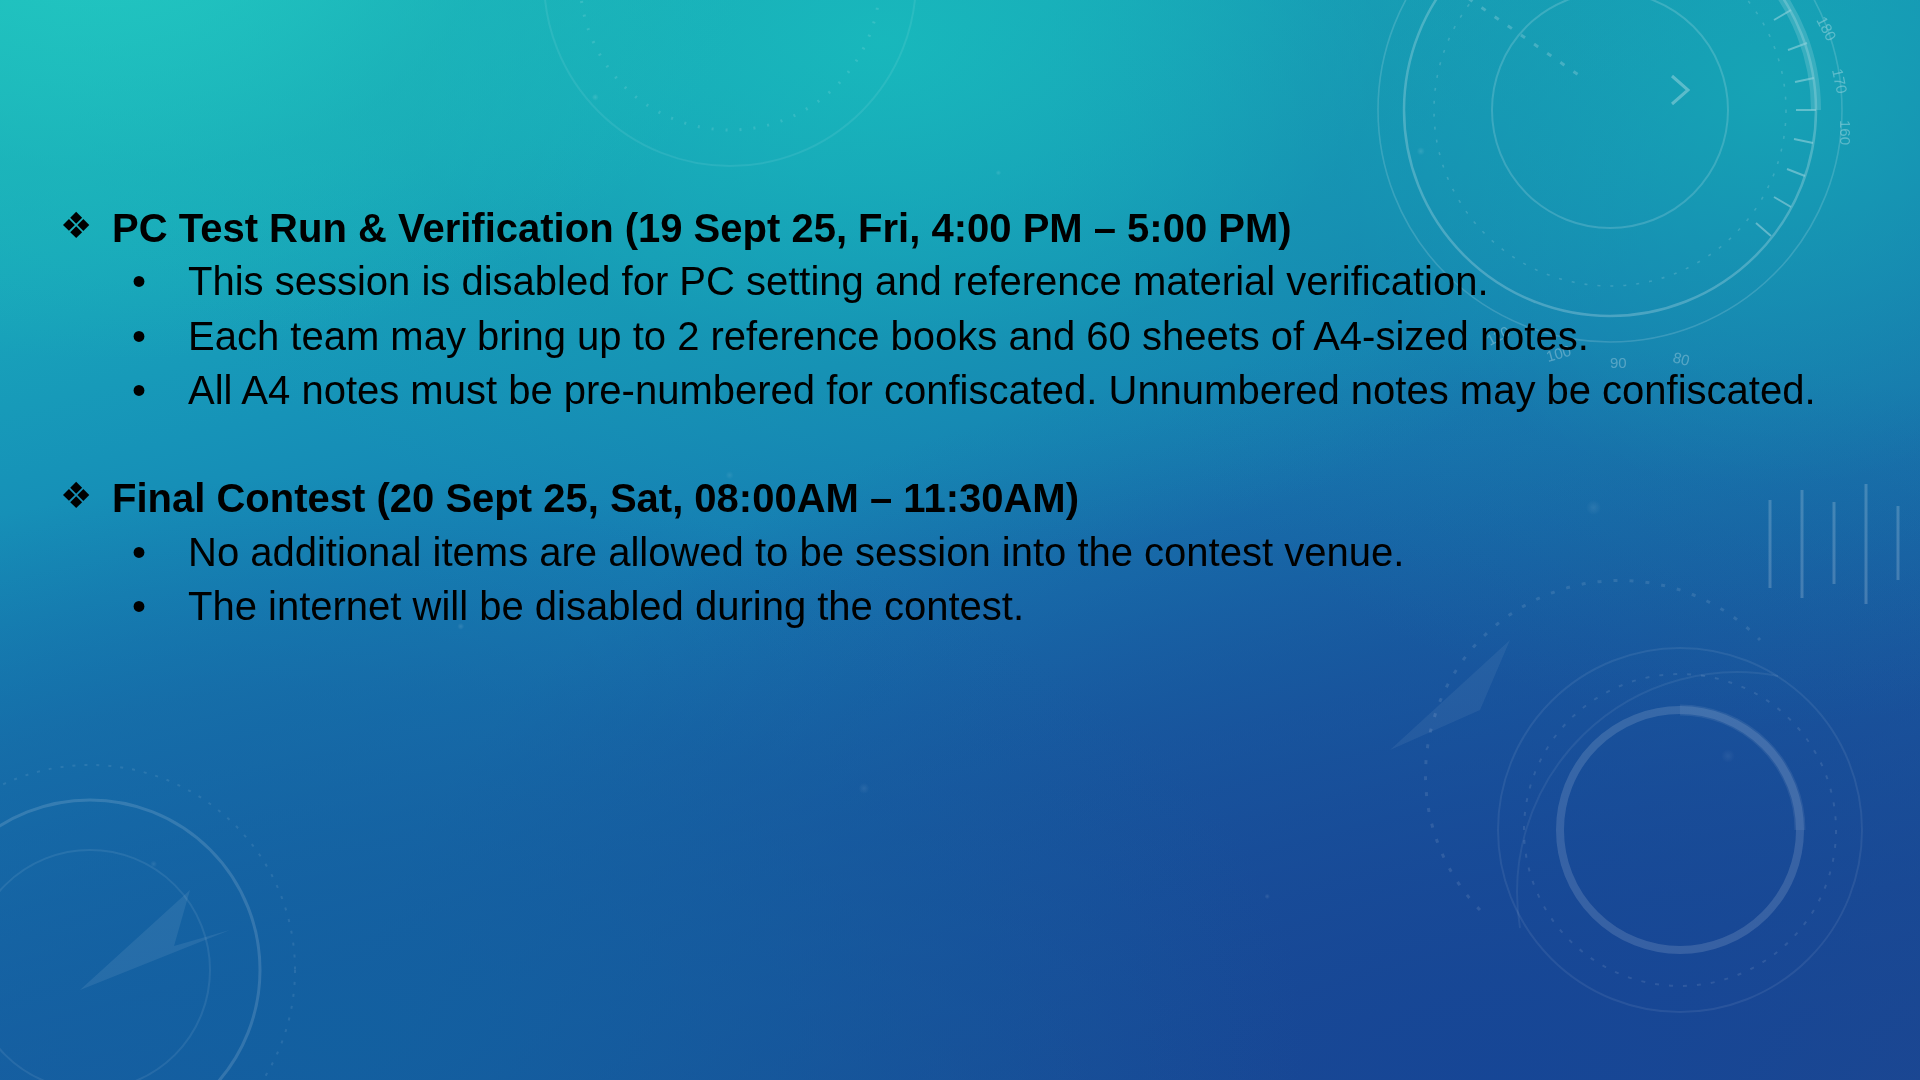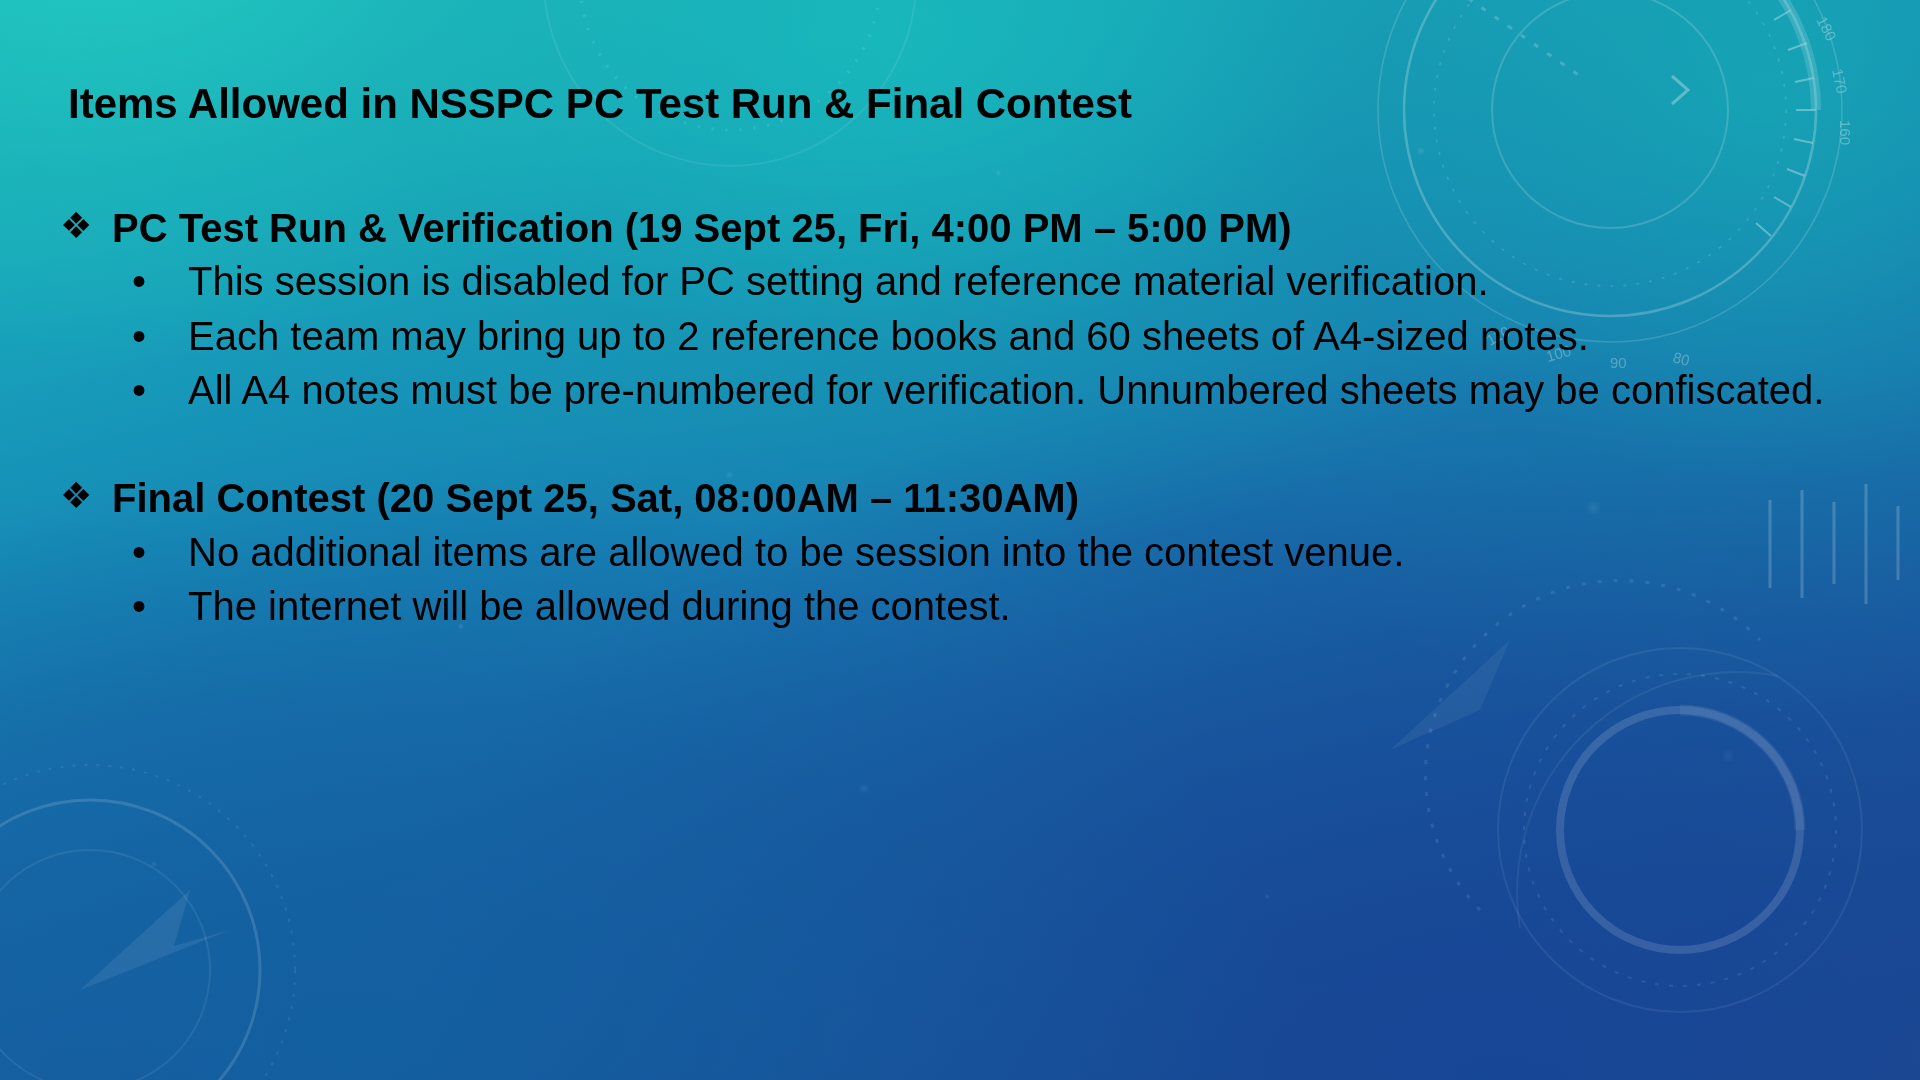--- a/index.html
+++ b/index.html
@@ -269,59 +269,58 @@
   </div>
 
   <div class="deco deco-arrow-r">
     <svg viewBox="0 0 180 180" fill="none">
       <path d="M30 150 L150 40 L120 110 Z" fill="#ffffff" fill-opacity="0.28"></path>
     </svg>
   </div>
 
   <div id="content">
 
-    <div class="slide-title">Items Allowed in NSSPC PC Test Run &amp; Final Contest</div>
 
     <div class="body-block">
 
       <div class="section">
         <div class="lvl1">
           <span class="lvl1-marker">❖</span>
           <span class="lvl1-text">PC Test Run &amp; Verification (19 Sept 25, Fri, 4:00 PM – 5:00 PM)</span>
         </div>
         <ul class="sub-list">
           <li class="lvl2">
             <span class="lvl2-marker">•</span>
             <span class="lvl2-text">This session is disabled for PC setting and reference material verification.</span>
           </li>
           <li class="lvl2">
             <span class="lvl2-marker">•</span>
             <span class="lvl2-text">Each team may bring up to 2 reference books and 60 sheets of A4-sized notes.</span>
           </li>
           <li class="lvl2">
             <span class="lvl2-marker">•</span>
-            <span class="lvl2-text">All A4 notes must be pre-numbered for verification. Unnumbered sheets may be confiscated.</span>
+            <span class="lvl2-text">All A4 notes must be pre-numbered for confiscated. Unnumbered notes may be confiscated.</span>
           </li>
         </ul>
       </div>
 
       <div class="gap"></div>
 
       <div class="section group-2">
         <div class="lvl1">
           <span class="lvl1-marker">❖</span>
           <span class="lvl1-text">Final Contest (20 Sept 25, Sat, 08:00AM – 11:30AM)</span>
         </div>
         <ul class="sub-list">
           <li class="lvl2">
             <span class="lvl2-marker">•</span>
             <span class="lvl2-text">No additional items are allowed to be session into the contest venue.</span>
           </li>
           <li class="lvl2">
             <span class="lvl2-marker">•</span>
-            <span class="lvl2-text">The internet will be allowed during the contest.</span>
+            <span class="lvl2-text">The internet will be disabled during the contest.</span>
           </li>
         </ul>
       </div>
 
     </div>
   </div>
 </div>
 
 </body></html>

